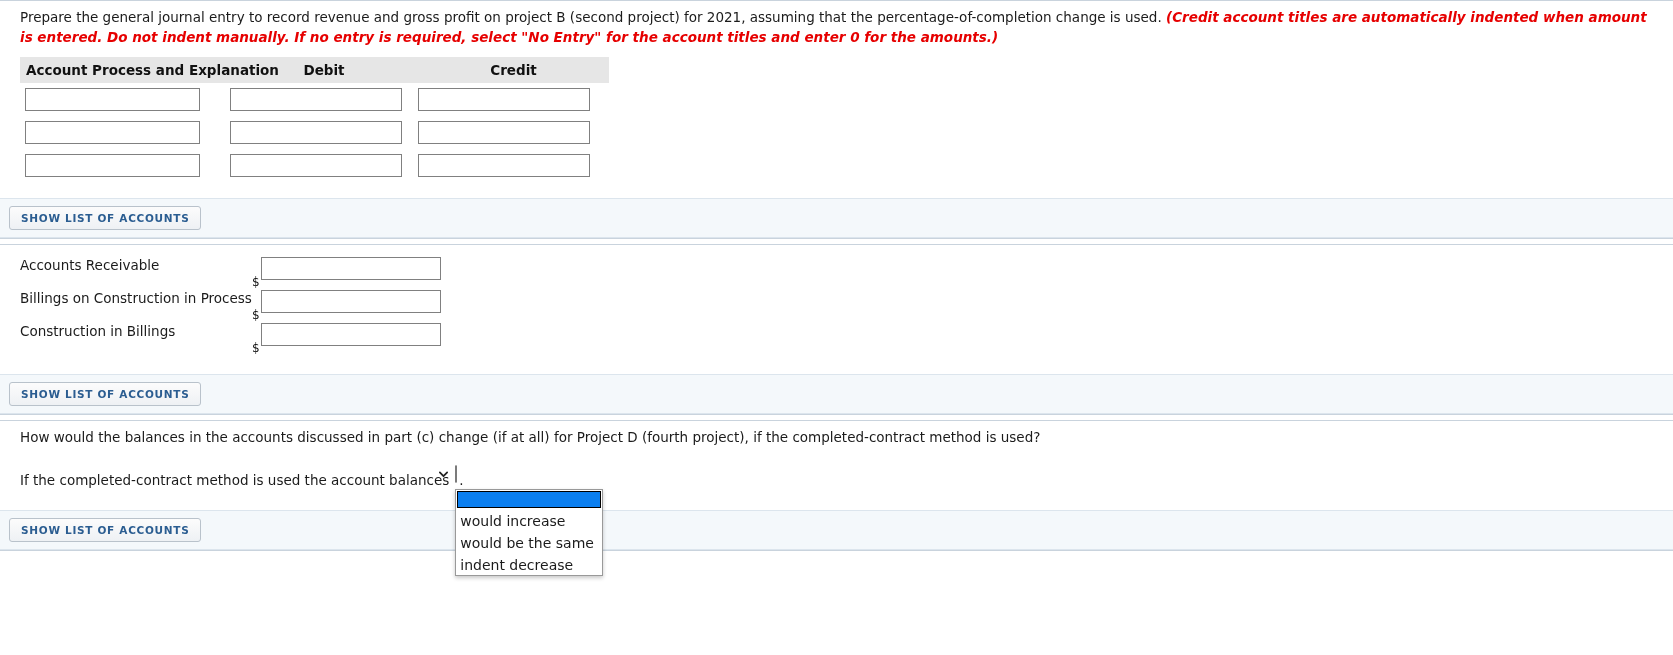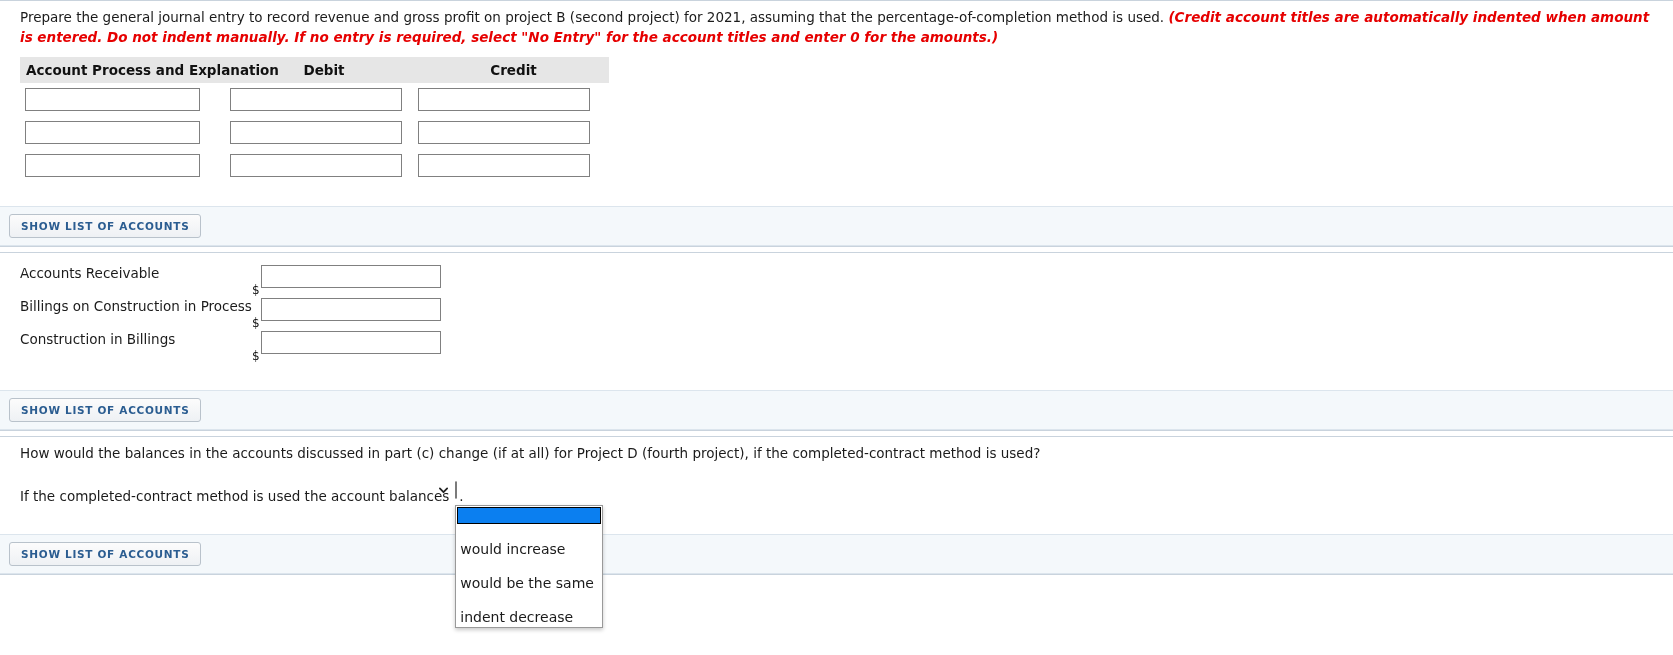--- a/index.html
+++ b/index.html
@@ -78,21 +78,21 @@
   }
   input.cell.acct  { width: 175px; }
   input.cell.debit { width: 172px; }
   input.cell.credit{ width: 172px; }
 
   
   .accounts-bar {
     background: #f4f8fb;
     border-top: 1px solid #dce5ed;
     border-bottom: 1px solid #dce5ed;
-    margin-top: 24px;
+    margin-top: 16px;
     padding: 7px 0 7px 9px;
   }
   .btn-accounts {
     display: inline-block;
     background: linear-gradient(#fcfcfc, #eef1f4);
     border: 1px solid #b9c2cb;
     border-radius: 3px;
     color: #2b5d91;
     font-size: 10.5px;
     font-weight: bold;
@@ -181,21 +181,21 @@
     width: 148px;
     background: #ffffff;
     border: 1px solid #999;
     box-shadow: 0 2px 4px rgba(0,0,0,0.22);
     z-index: 40;
     padding: 0;
   }
   .opt {
     font-size: 14px;
     line-height: 17px;
-    padding: 16px 4px 1px 4px;
+    padding: 4px 4px 1px 4px;
     color: #1b1b1b;
     white-space: nowrap;
     cursor: default;
     font-family: "DejaVu Sans", "Liberation Sans", sans-serif;
   }
   .opt.blank {
     background: #0b7ff0;
     height: 17px;
     border: 1px solid #000000;
     margin: 1px 1px 1px 1px;
@@ -203,21 +203,21 @@
   }
 
   .pad-bottom { height: 6px; }
 </style>
 </head>
 <body>
 
 <div class="section">
   <div class="section-inner">
     <div class="prompt">
-      <span>Prepare the general journal entry to record revenue and gross profit on project B (second project) for 2021, assuming that the percentage-of-completion method is used.</span>
+      <span>Prepare the general journal entry to record revenue and gross profit on project B (second project) for 2021, assuming that the percentage-of-completion change is used.</span>
       <span class="redhint">(Credit account titles are automatically indented when amount is entered. Do not indent manually. If no entry is required, select "No Entry" for the account titles and enter 0 for the amounts.)</span>
     </div>
 
     <div class="journal-wrap">
       <table class="journal">
         <thead>
           <tr>
             <th class="col-acct">Account Process and Explanation</th>
             <th class="col-debit">Debit</th>
             <th class="col-credit">Credit</th>

